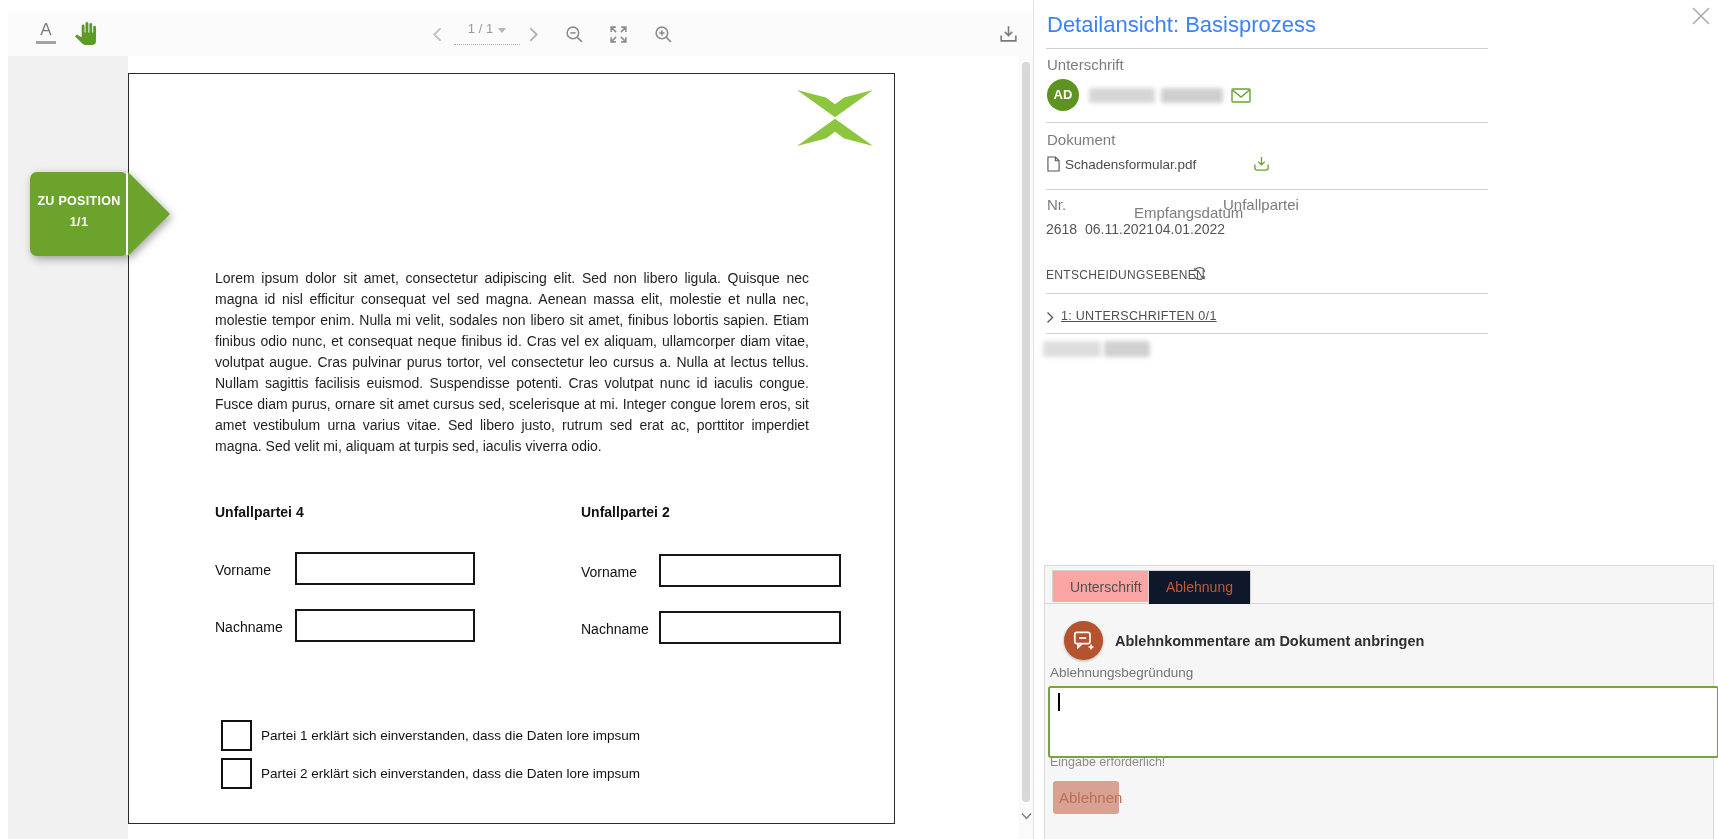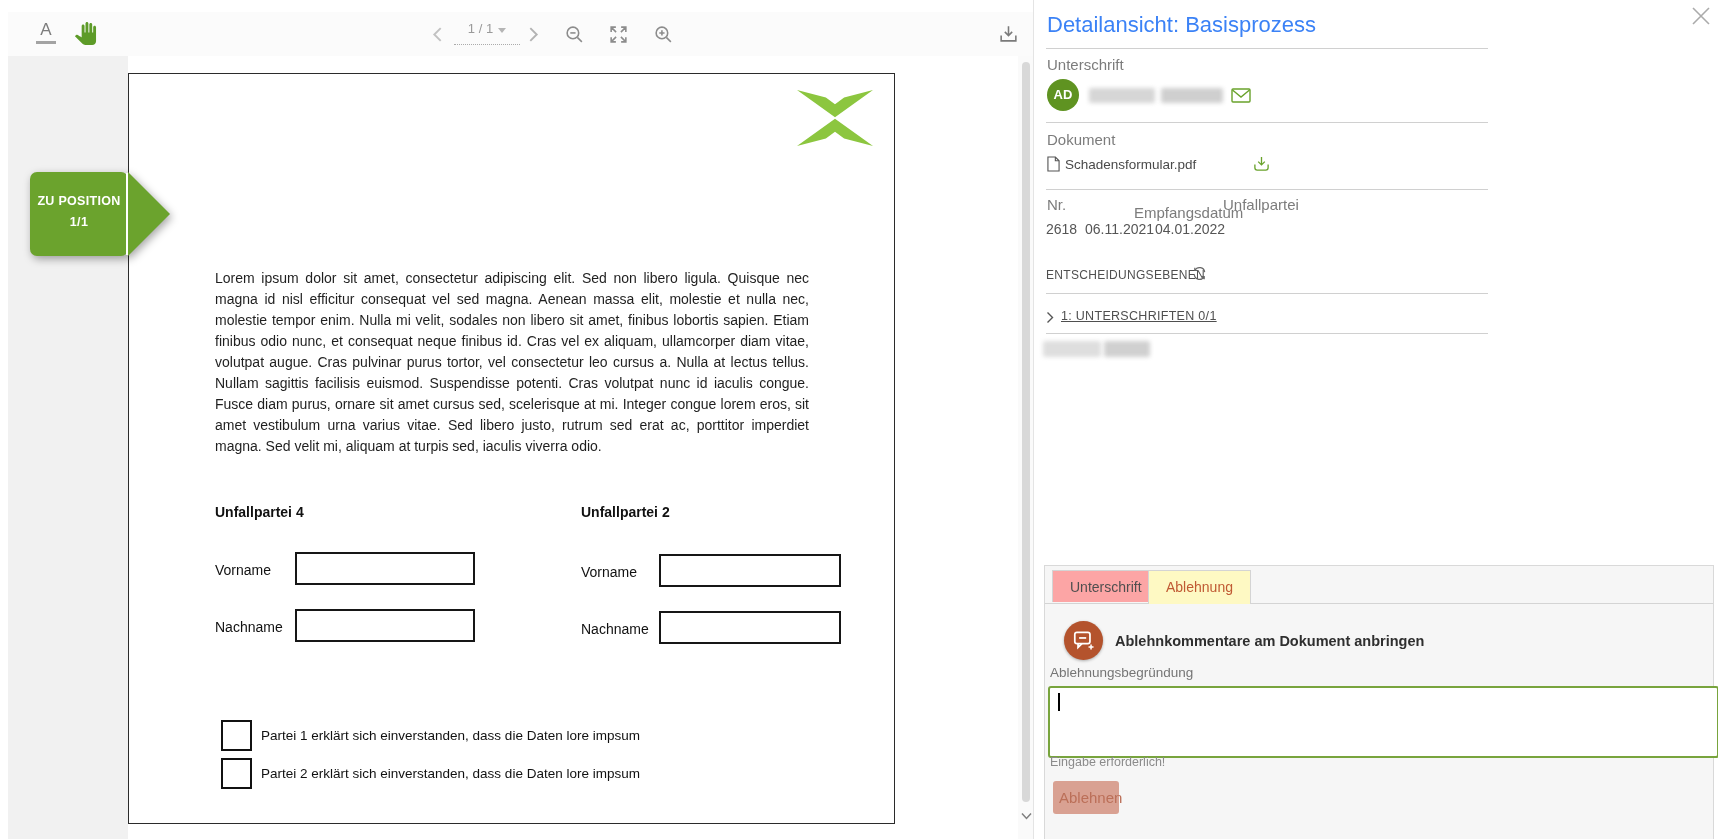--- a/index.html
+++ b/index.html
@@ -56,21 +56,21 @@
   .meta-h{font-size:15px;color:#7c7c7c;}
   .meta-v{font-size:14px;color:#555;}
   .caps-label{font-size:12px;color:#4f4f4f;letter-spacing:.3px;}
 
   
   .tabs-panel{left:1044px;top:565px;width:668px;height:274px;border:1px solid #d9d9d9;background:#f6f6f6;}
   .tab-strip-line{position:absolute;left:0;top:37px;width:100%;height:1px;background:#d4d4d4;}
   .tab{position:absolute;top:4px;height:33px;line-height:33px;padding:0 17px;font-size:14px;
        border:1px solid #d4d4d4;border-bottom:none;cursor:pointer;box-sizing:border-box;}
   .tab-inactive{left:7px;background:#fca5a5;color:#4f4f4f;height:32px;line-height:32px;}
-  .tab-active{left:103px;background:#fef9c3;color:#c05a33;height:34px;z-index:2;text-align:center;}
+  .tab-active{left:103px;background:#0f172a;color:#c05a33;height:34px;z-index:2;text-align:center;}
   .comment-circle{position:absolute;left:19px;top:55px;width:39px;height:39px;border-radius:50%;
                   background:#b4532d;box-shadow:0 1px 3px rgba(0,0,0,.3);}
   .comment-hint{position:absolute;left:70px;top:67px;font-size:14.5px;font-weight:600;color:#2f2f2f;}
   .reason-label{position:absolute;left:5px;top:99px;font-size:13.5px;color:#757575;}
   .reason-box{position:absolute;left:3px;top:120px;width:651px;height:56px;border:2px solid #78a43d;
               border-radius:3px;background:#fff;resize:none;outline:none;font-family:"Liberation Sans",sans-serif;
               font-size:14px;padding:6px 8px;}
   .caret-bar{position:absolute;left:13px;top:127px;width:1.5px;height:18px;background:#000;animation:blink 1s steps(1) infinite;}
   @keyframes blink{50%{opacity:0;}}
   .required-hint{position:absolute;left:5px;top:189px;font-size:12.5px;color:#8b8b8b;}

